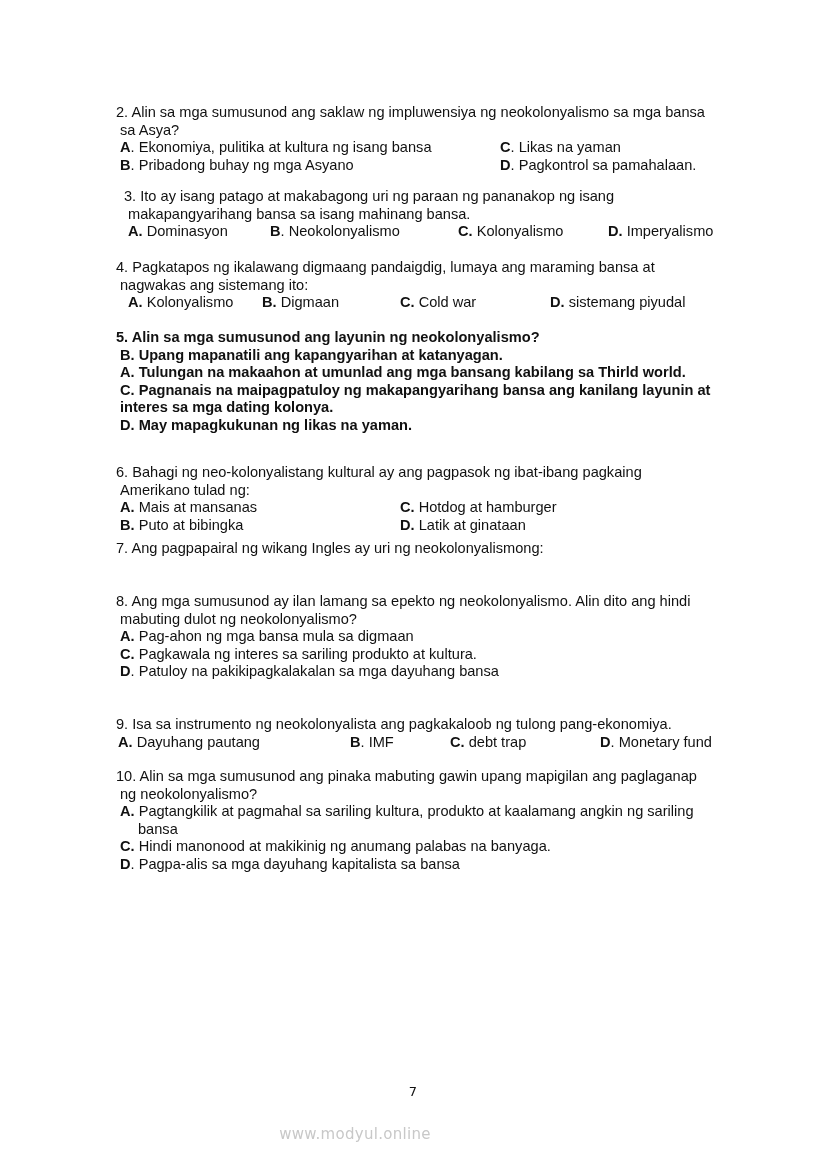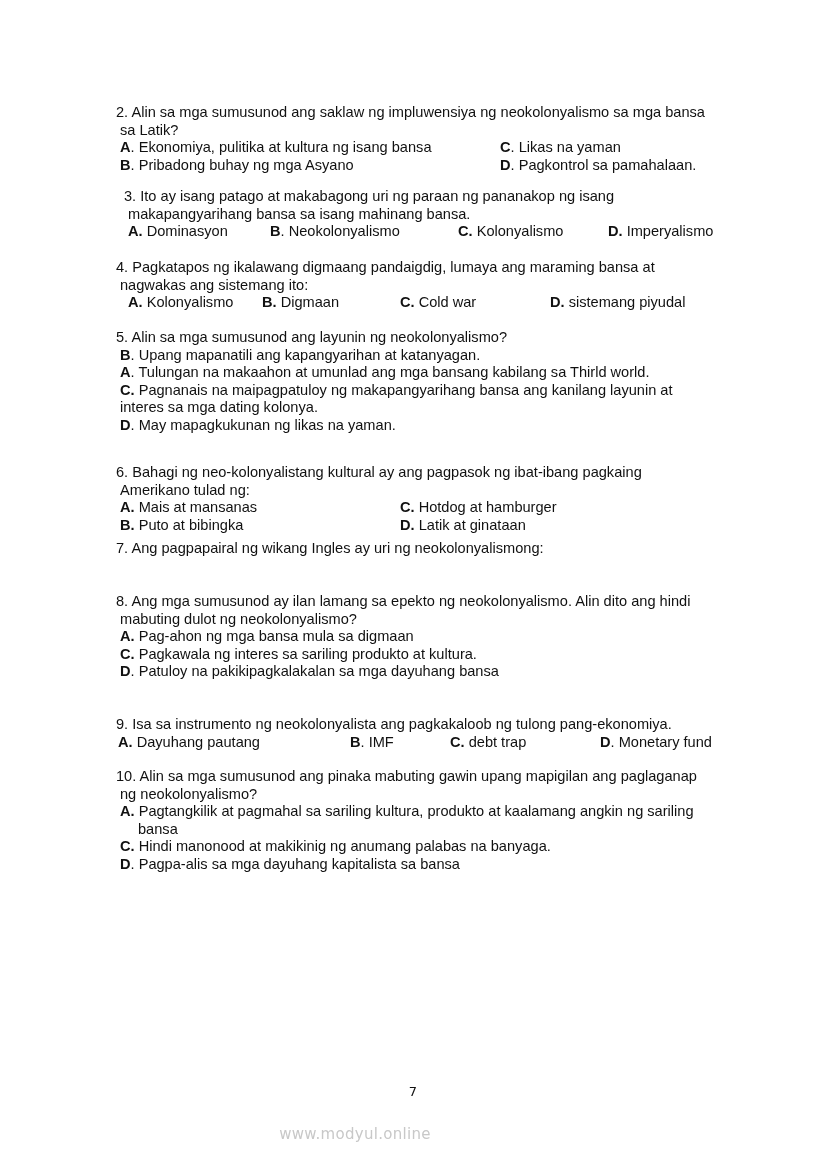--- a/index.html
+++ b/index.html
@@ -16,21 +16,21 @@
   .opt-line { display: block; padding-left: 4px; }
   .opt-cont { display: block; padding-left: 22px; }
   .pagenum { position: absolute; left: 0; width: 826px; top: 1084px; text-align: center; font-size: 13px; font-family: "DejaVu Sans", sans-serif; }
   .watermark { position: absolute; left: 0; width: 710px; top: 1125px; text-align: center; font-size: 15px; color: #c8c8c8; font-family: "DejaVu Sans", sans-serif; letter-spacing: 0.3px; }
 </style>
 </head>
 <body>
 
 <div class="q" style="top:104px;">
   <span class="stem"><span>2.</span> <span>Alin sa mga sumusunod ang saklaw ng impluwensiya ng neokolonyalismo sa mga bansa</span></span>
-  <span class="stem2">sa Latik?</span>
+  <span class="stem2">sa Asya?</span>
   <div class="opt-row">
     <span class="opt" style="left:4px"><b>A</b><span>. Ekonomiya, pulitika at kultura ng isang bansa</span></span>
     <span class="opt" style="left:384px"><b>C</b><span>. Likas na yaman</span></span>
   </div>
   <div class="opt-row">
     <span class="opt" style="left:4px"><b>B</b><span>. Pribadong buhay ng mga Asyano</span></span>
     <span class="opt" style="left:384px"><b>D</b><span>. Pagkontrol sa pamahalaan.</span></span>
   </div>
 </div>
 
@@ -49,21 +49,21 @@
   <span class="stem"><span>4.</span> <span>Pagkatapos ng ikalawang digmaang pandaigdig, lumaya ang maraming bansa at</span></span>
   <span class="stem2">nagwakas ang sistemang ito:</span>
   <div class="opt-row">
     <span class="opt" style="left:12px"><b>A.</b><span> Kolonyalismo</span></span>
     <span class="opt" style="left:146px"><b>B.</b><span> Digmaan</span></span>
     <span class="opt" style="left:284px"><b>C.</b><span> Cold war</span></span>
     <span class="opt" style="left:434px"><b>D.</b><span> sistemang piyudal</span></span>
   </div>
 </div>
 
-<div class="q" style="top:329px;">
+<div class="q" style="top:329px;font-weight:bold;">
   <span class="stem"><span>5.</span> <span>Alin sa mga sumusunod ang layunin ng neokolonyalismo?</span></span>
   <span class="opt-line"><b>B</b><span>. Upang mapanatili ang kapangyarihan at katanyagan.</span></span>
   <span class="opt-line"><b>A</b><span>. Tulungan na makaahon at umunlad ang mga bansang kabilang sa Thirld  world.</span></span>
   <span class="opt-line"><b>C.</b><span> Pagnanais na maipagpatuloy ng makapangyarihang bansa ang kanilang layunin at</span></span>
   <span class="opt-line">interes sa mga dating kolonya.</span>
   <span class="opt-line"><b>D</b><span>. May mapagkukunan ng likas na yaman.</span></span>
 </div>
 
 <div class="q" style="top:464px;">
   <span class="stem"><span>6.</span> <span>Bahagi ng neo-kolonyalistang kultural ay ang pagpasok ng ibat-ibang pagkaing</span></span>

